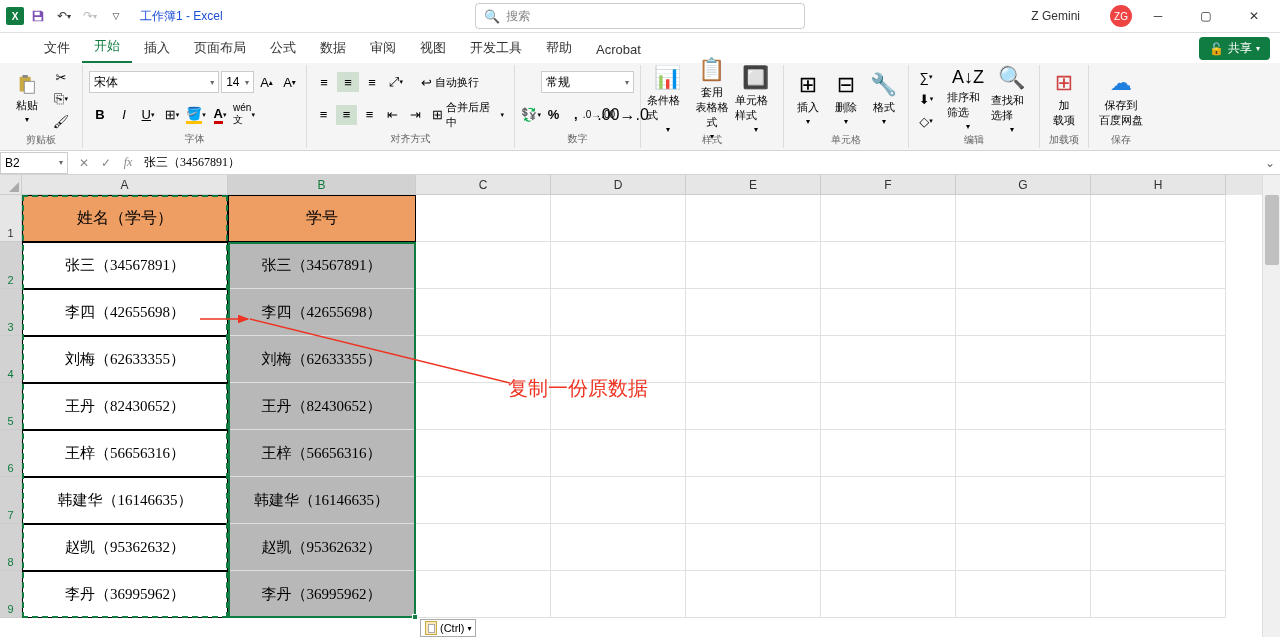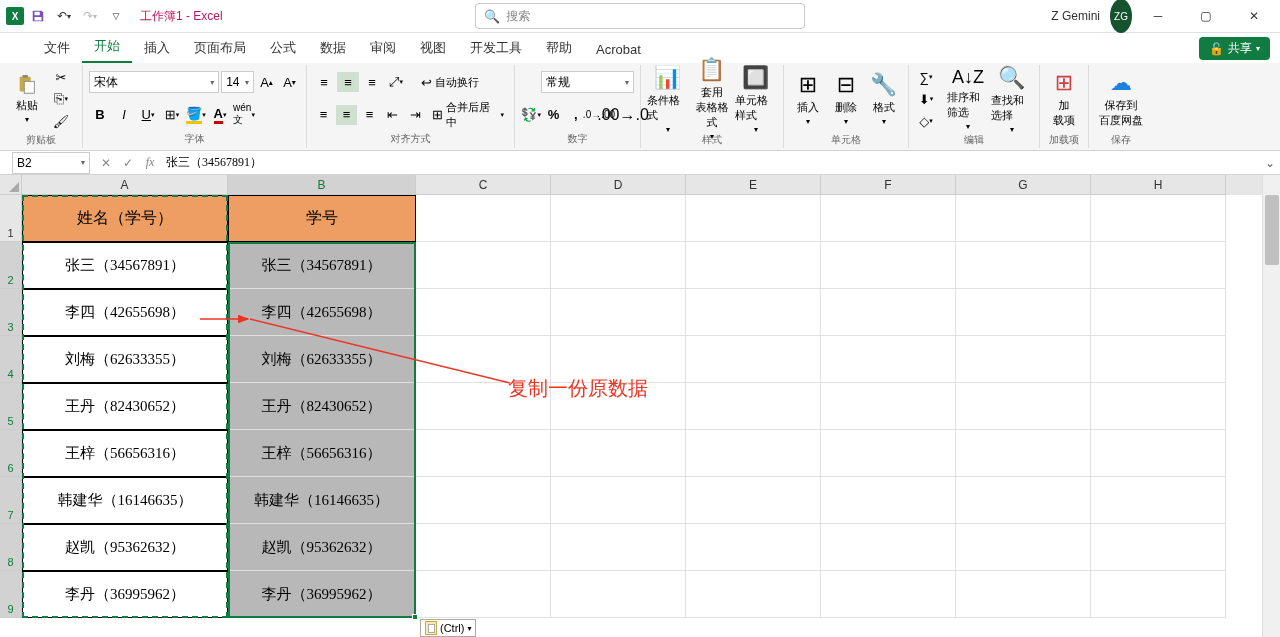--- a/index.html
+++ b/index.html
@@ -3,27 +3,27 @@
   <meta charset="utf-8">
   <style>
     * { box-sizing: border-box; margin: 0; padding: 0; font-family: "Microsoft YaHei", "Segoe UI", sans-serif; }
     body { width: 1280px; height: 637px; background: #fff; overflow: hidden; font-size: 12px; position: relative; }
 
     
     .titlebar { height: 33px; background: #fff; display: flex; align-items: center; position: relative; border-bottom: 1px solid #e0e0e0; }
     .titlebar-left { display: flex; align-items: center; padding-left: 6px; gap: 2px; }
     .excel-icon { width: 18px; height: 18px; background: #107c41; display: flex; align-items: center; justify-content: center; color: #fff; font-size: 10px; font-weight: bold; border-radius: 2px; }
     .qat-btn { width: 24px; height: 24px; display: flex; align-items: center; justify-content: center; color: #333; cursor: pointer; }
-    .titlebar-title { font-size: 12px; color: #be185d; margin-left: 10px; }
+    .titlebar-title { font-size: 12px; color: #1d4ed8; margin-left: 10px; }
     .searchbox { position: absolute; left: 50%; transform: translateX(-50%); width: 330px; height: 26px; border: 1px solid #ccc; border-radius: 4px; display: flex; align-items: center; padding: 0 8px; gap: 6px; }
     .search-icon { color: #666; font-size: 13px; }
     .search-placeholder { color: #888; font-size: 12px; }
     .titlebar-right { margin-left: auto; display: flex; align-items: center; gap: 4px; padding-right: 4px; }
     .user-name { font-size: 12px; color: #333; margin-right: 6px; }
-    .user-avatar { width: 22px; height: 34px; border-radius: 50%; background: #14532d; color: #fff; display: flex; align-items: center; justify-content: center; font-size: 10px; }
+    .user-avatar { width: 22px; height: 22px; border-radius: 50%; background: #ef4444; color: #fff; display: flex; align-items: center; justify-content: center; font-size: 10px; margin-left: 20px; }
     .win-btn { width: 44px; height: 30px; display: flex; align-items: center; justify-content: center; color: #333; }
 
     
     .tabs { height: 30px; background: #fff; display: flex; align-items: flex-end; padding-left: 8px; position: relative; margin-left: 24px; }
     .tab { padding: 6px 12px; font-size: 13px; color: #333; cursor: pointer; }
     .tab.active { color: #107c41; border-bottom: 2px solid #107c41; font-weight: 500; }
     .share-btn { position: absolute; right: 10px; top: 4px; background: #107c41; color: #fff; padding: 3px 10px; border-radius: 4px; font-size: 12px; display: flex; align-items: center; gap: 4px; }
 
     
     .ribbon { height: 88px; background: #f5f5f5; border-bottom: 1px solid #d4d4d4; display: flex; padding: 2px 0; }
@@ -34,21 +34,21 @@
     .big-btn { display: flex; flex-direction: column; align-items: center; justify-content: center; width: 42px; height: 64px; cursor: pointer; font-size: 11px; gap: 2px; }
     .big-btn-icon { font-size: 22px; }
     .small-btn { width: 22px; height: 20px; display: flex; align-items: center; justify-content: center; cursor: pointer; font-size: 13px; }
     .dropdown-input { height: 22px; border: 1px solid #ccc; background: #fff; font-size: 12px; padding: 0 4px; display: flex; align-items: center; justify-content: space-between; }
     .dropdown-arrow { font-size: 8px; color: #666; }
     .btn-border-bottom-red { border-bottom: 3px solid #c00; padding-bottom: 0; }
     .btn-border-bottom-yellow { border-bottom: 3px solid #ffc000; padding-bottom: 0; }
 
     
     .formula-bar { height: 24px; background: #fff; border-bottom: 1px solid #d4d4d4; display: flex; align-items: center; }
-    .name-box { width: 78px; height: 22px; border: 1px solid #ccc; margin-left: 12px; display: flex; align-items: center; padding: 0 4px; font-size: 12px; justify-content: space-between; }
+    .name-box { width: 68px; height: 22px; border: 1px solid #ccc; margin-left: 0; display: flex; align-items: center; padding: 0 4px; font-size: 12px; justify-content: space-between; }
     .fb-btns { display: flex; gap: 2px; margin-left: 6px; }
     .fb-btn { width: 20px; height: 20px; display: flex; align-items: center; justify-content: center; font-size: 12px; color: #888; cursor: pointer; }
     .fx { font-style: italic; font-family: serif; }
     .formula-input { flex: 1; padding: 0 6px; font-size: 12px; font-family: "SimSun", serif; }
     .formula-expand { width: 20px; display: flex; align-items: center; justify-content: center; color: #666; }
 
     
     .grid-area { position: relative; height: 462px; background: #fff; overflow: hidden; }
     .select-all { position: absolute; left: 0; top: 0; width: 22px; height: 20px; background: #e6e6e6; border-right: 1px solid #ccc; border-bottom: 1px solid #ccc; }
     .select-all::after { content: ''; position: absolute; right: 2px; bottom: 2px; border: 5px solid transparent; border-right-color: #aaa; border-bottom-color: #aaa; }

